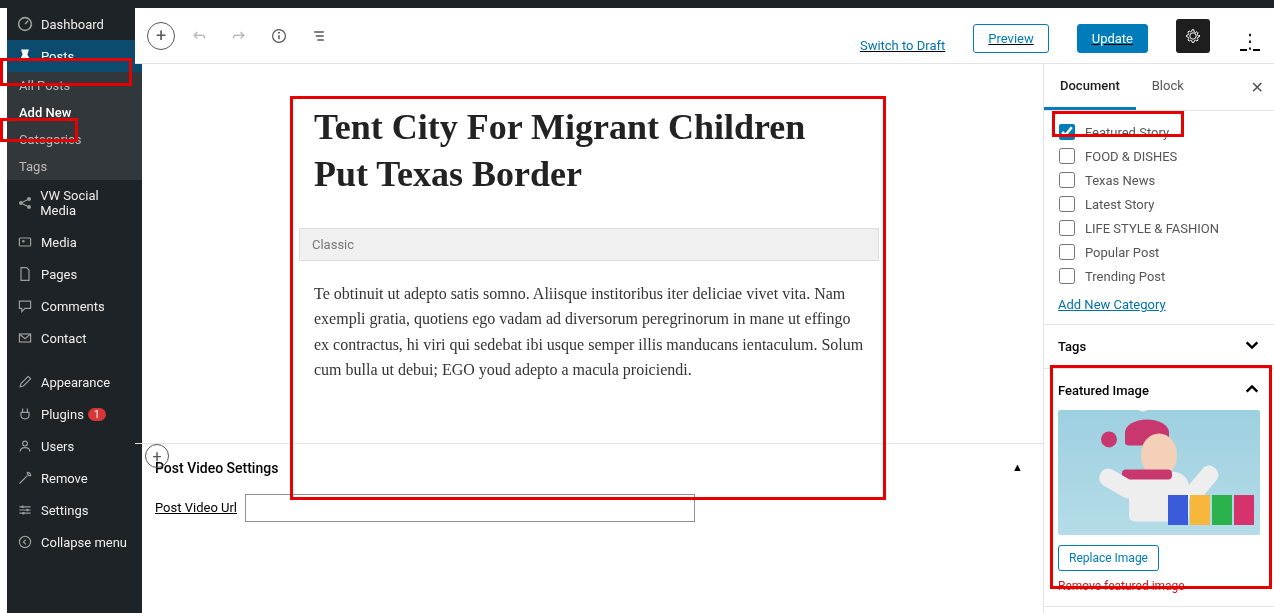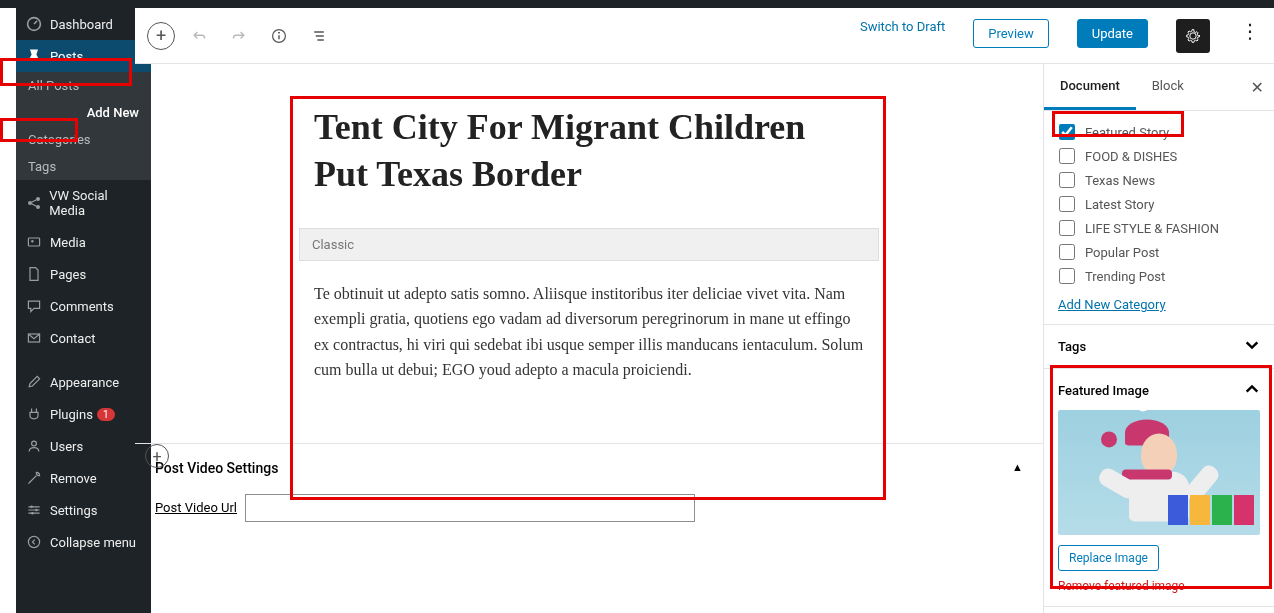--- a/index.html
+++ b/index.html
@@ -1,36 +1,36 @@
 <!DOCTYPE html>
 <html><head>
 <meta charset="utf-8">
 <style>
 * { margin: 0; padding: 0; box-sizing: border-box; font-family: -apple-system, BlinkMacSystemFont, "Segoe UI", Roboto, sans-serif; }
 body { background: #fff; width: 1274px; height: 613px; overflow: hidden; position: relative; }
 
 .topbar { position: absolute; top: 0; left: 0; right: 0; height: 8px; background: #1d2327; }
 
-.sidebar { position: absolute; top: 8px; left: 16px; width: 135px; height: 605px; background: #1d2327; color: #eee; font-size: 13px; }
+.sidebar { position: absolute; top: 8px; left: 7px; width: 135px; height: 605px; background: #1d2327; color: #eee; font-size: 13px; }
 .sidebar-item { display: flex; align-items: center; padding: 8px 8px; cursor: pointer; color: #eee; }
 .sidebar-item .icon { width: 20px; display: inline-flex; justify-content: center; margin-right: 6px; opacity: 0.6; }
 .sidebar-item.active { background: #0c4a6e; color: #fff; }
 .sidebar-item.active .icon { opacity: 1; }
 .submenu { background: #32373c; }
 .submenu .sidebar-item { padding: 6px 12px; font-size: 13px; color: #bbb; }
-.submenu .sidebar-item.current { color: #fff; font-weight: 500; justify-content: flex-end; }
+.submenu .sidebar-item.current { color: #fff; font-weight: 500; }
 .badge { background: #d63638; color: #fff; border-radius: 9px; font-size: 10px; padding: 1px 6px; margin-left: 4px; }
 
 .red-box { border: 3px solid #e60000; position: absolute; pointer-events: none; }
 
 .editor-top { position: absolute; top: 8px; left: 135px; right: 0; height: 56px; background: #fff; border-bottom: 1px solid #e2e4e7; display: flex; align-items: center; padding: 0 12px; }
 .etop-left { display: flex; align-items: center; gap: 8px; }
 .etop-btn { width: 32px; height: 32px; display: flex; align-items: center; justify-content: center; color: #555; cursor: pointer; border-radius: 4px; }
 .etop-btn.circle { border: 1.5px solid #555; border-radius: 50%; width: 28px; height: 28px; font-size: 18px; }
-.etop-right { margin-left: auto; display: flex; align-items: flex-start; gap: 28px; }
+.etop-right { margin-left: auto; display: flex; align-items: flex-end; gap: 28px; text-decoration: underline; }
 .link-btn { color: #0073aa; cursor: pointer; font-size: 13px; }
 .btn-outline { border: 1px solid #007cba; color: #007cba; background: #fff; padding: 6px 14px; border-radius: 3px; font-size: 13px; cursor: pointer; }
 .btn-primary { border: 1px solid #007cba; background: #007cba; color: #fff; padding: 6px 14px; border-radius: 3px; font-size: 13px; cursor: pointer; }
 .gear-btn { width: 34px; height: 34px; background: #1e1e1e; color: #fff; border-radius: 3px; display: flex; align-items: center; justify-content: center; cursor: pointer; }
 .more-btn { width: 24px; display: flex; align-items: center; justify-content: center; cursor: pointer; color: #1e1e1e; font-size: 20px;}
 
 .editor-main { position: absolute; top: 64px; left: 135px; right: 231px; bottom: 0; overflow-y: auto; padding: 30px 0; }
 .post-title { font-family: Georgia, serif; font-size: 36px; font-weight: bold; color: #222; padding: 10px 30px 30px 30px; max-width: 610px; margin: 0 auto; line-height: 1.3; }
 .block-header { background: #f0f0f0; border: 1px solid #ddd; padding: 8px 12px; font-size: 13px; color: #777; max-width: 580px; margin: 0 auto; }
 .post-content { font-family: Georgia, serif; font-size: 16px; color: #333; padding: 20px 30px; max-width: 610px; margin: 0 auto; line-height: 1.6; }

